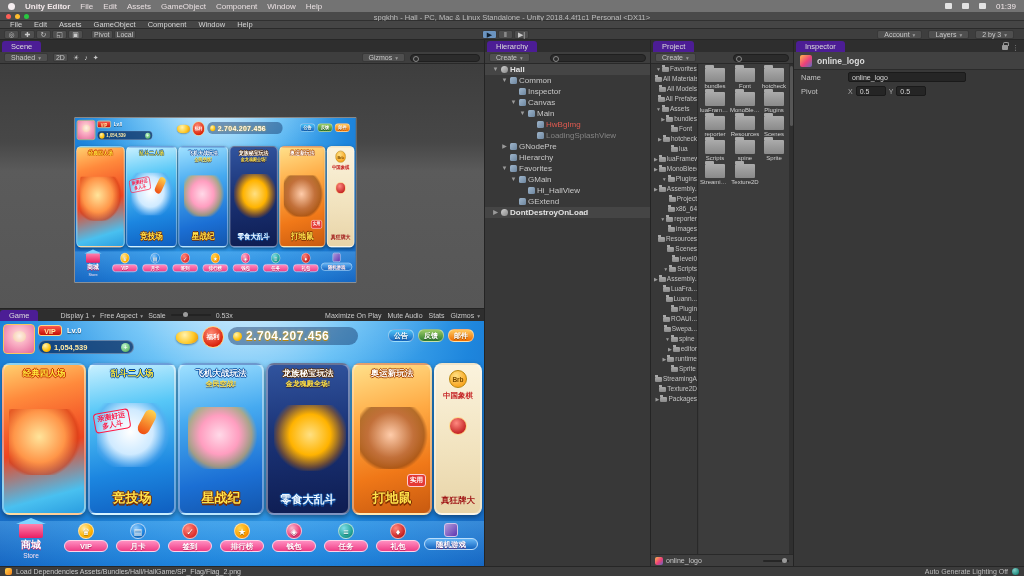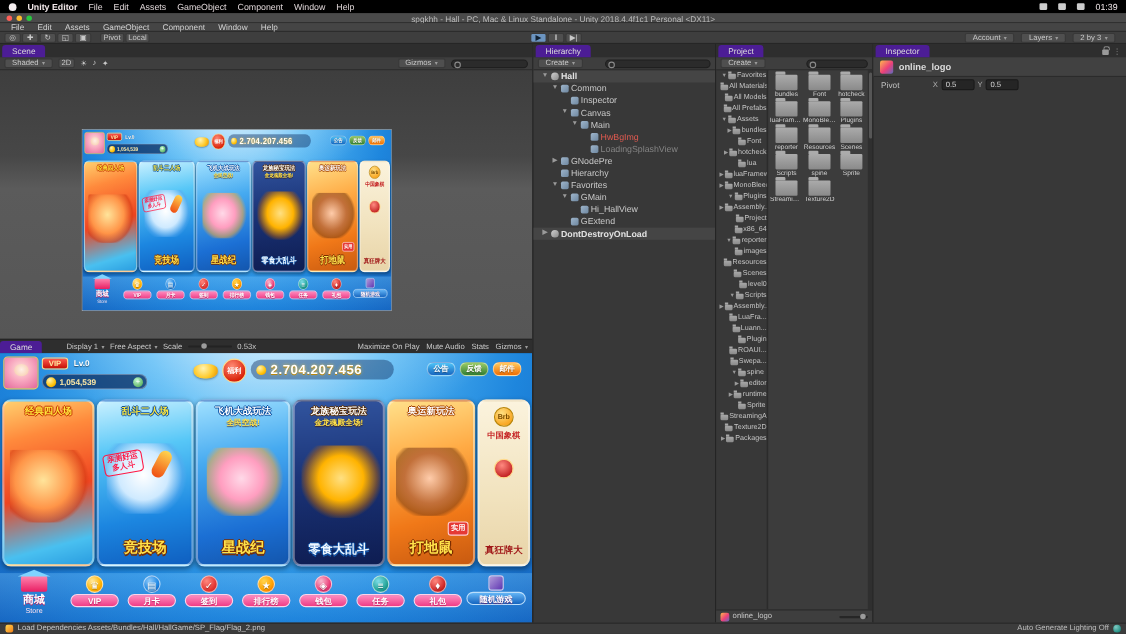--- a/index.html
+++ b/index.html
@@ -1,20 +1,20 @@
 <!DOCTYPE html>
 <html><head>
 <meta charset="utf-8">
 <style>
   * { margin:0; padding:0; box-sizing:border-box; }
   html,body { width:1024px; height:576px; overflow:hidden; background:#383838;
     font-family:"Liberation Sans", sans-serif; -webkit-font-smoothing:antialiased; }
 
   
-  #macbar { position:absolute; left:0; top:0; width:1024px; height:12px; background:#000000;
+  #macbar { position:absolute; left:0; top:0; width:1024px; height:12px; background:#737373;
     display:flex; align-items:center; gap:10px; padding:0 8px; color:#f2e8ea; font-size:8px; }
   #macbar .apple { width:7px; height:7px; border-radius:50%; background:#f5eef0; }
   #macbar .appname { font-weight:bold; }
   #macbar .mitem { opacity:.92; }
   #macbar .spacer { flex:1; }
   #macbar .sicon { width:7px; height:6px; background:rgba(255,255,255,.8); border-radius:1px; }
   #macbar .time { font-size:8px; }
 
   
   #titlebar { position:absolute; left:0; top:12px; width:1024px; height:9px; background:#4a4a4a;
@@ -1065,20 +1065,24 @@
     <span class="ticons">
       <span class="lockicon"></span>
       <span class="menudots">⋮</span>
     </span>
   </div>
   <div class="ihead">
     <span class="ithumb"></span>
     <span class="ititle">online_logo</span>
   </div>
   <div class="irow">
+    <span class="ilabel">Name</span>
+    <span class="ifield wide">online_logo</span>
+  </div>
+  <div class="irow">
     <span class="ilabel">Pivot</span>
     <span class="axis">X</span>
     <span class="ifield small">0.5</span>
     <span class="axis">Y</span>
     <span class="ifield small">0.5</span>
   </div>
 </div>
 
 <div id="statusbar">
   <span class="logicon"></span>

